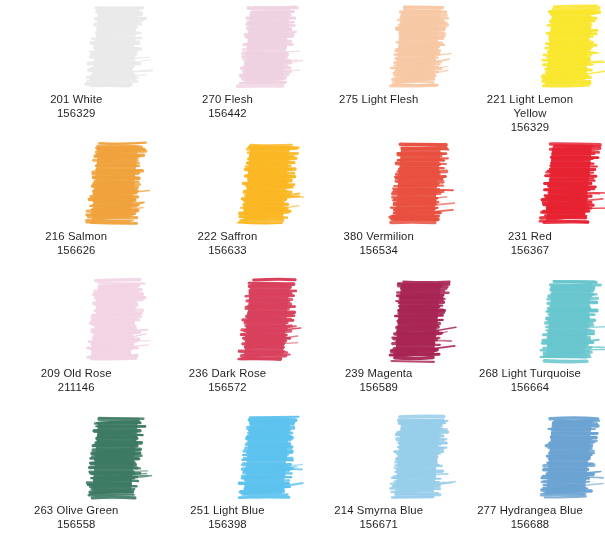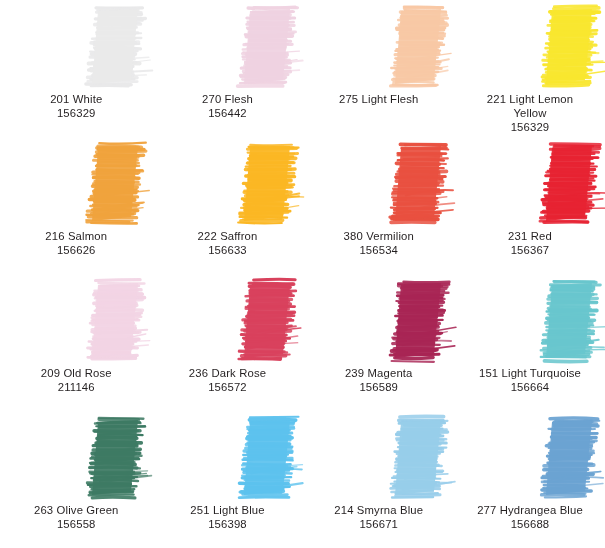--- a/index.html
+++ b/index.html
@@ -710,21 +710,21 @@
           <path d="M7.7 78.9 Q26.9 79.2 52.9 79.4" stroke="#68c6cd" stroke-width="2.1" fill="none" stroke-linecap="round" opacity="0.93"></path>
           <path d="M11.4 82.9 Q32.3 84.1 53.9 83.3" stroke="#68c6cd" stroke-width="3.6" fill="none" stroke-linecap="round" opacity="0.86"></path>
           <path d="M23.0 54.5 Q48.1 48.9 73.3 48.7" stroke="#68c6cd" stroke-width="1.5" fill="none" stroke-linecap="round" opacity="0.67"></path>
           <path d="M17.4 68.5 Q41.5 65.5 65.7 61.8" stroke="#68c6cd" stroke-width="2.0" fill="none" stroke-linecap="round" opacity="0.90"></path>
           <path d="M22.2 77.1 Q48.0 70.7 73.8 71.6" stroke="#68c6cd" stroke-width="1.5" fill="none" stroke-linecap="round" opacity="0.79"></path>
           <path d="M20.9 73.8 Q46.0 67.6 71.1 69.4" stroke="#68c6cd" stroke-width="1.6" fill="none" stroke-linecap="round" opacity="0.79"></path>
           <path d="M19 7 L59 5 L52 76 L13 80 Z" fill="#68c6cd" opacity="0.93"></path>
         </svg>
       </div>
       <div class="swatch-caption">
-        <span class="caption-name">151 Light Turquoise</span>
+        <span class="caption-name">268 Light Turquoise</span>
         <span class="caption-code">156664</span>
       </div>
     </div>
     <div class="swatch-cell">
       <div class="swatch-art">
         <svg viewBox="0 0 72 86" xmlns="http://www.w3.org/2000/svg">
           <path d="M19.8 2.9 Q45.3 3.1 64.4 3.8" stroke="#3d7a63" stroke-width="2.4" fill="none" stroke-linecap="round" opacity="0.87"></path>
           <path d="M20.1 4.4 Q42.9 4.9 59.4 4.8" stroke="#3d7a63" stroke-width="3.4" fill="none" stroke-linecap="round" opacity="0.84"></path>
           <path d="M18.4 8.0 Q38.3 6.7 60.7 7.4" stroke="#3d7a63" stroke-width="2.7" fill="none" stroke-linecap="round" opacity="0.93"></path>
           <path d="M16.0 8.4 Q36.5 7.4 61.4 8.1" stroke="#3d7a63" stroke-width="2.5" fill="none" stroke-linecap="round" opacity="0.84"></path>

